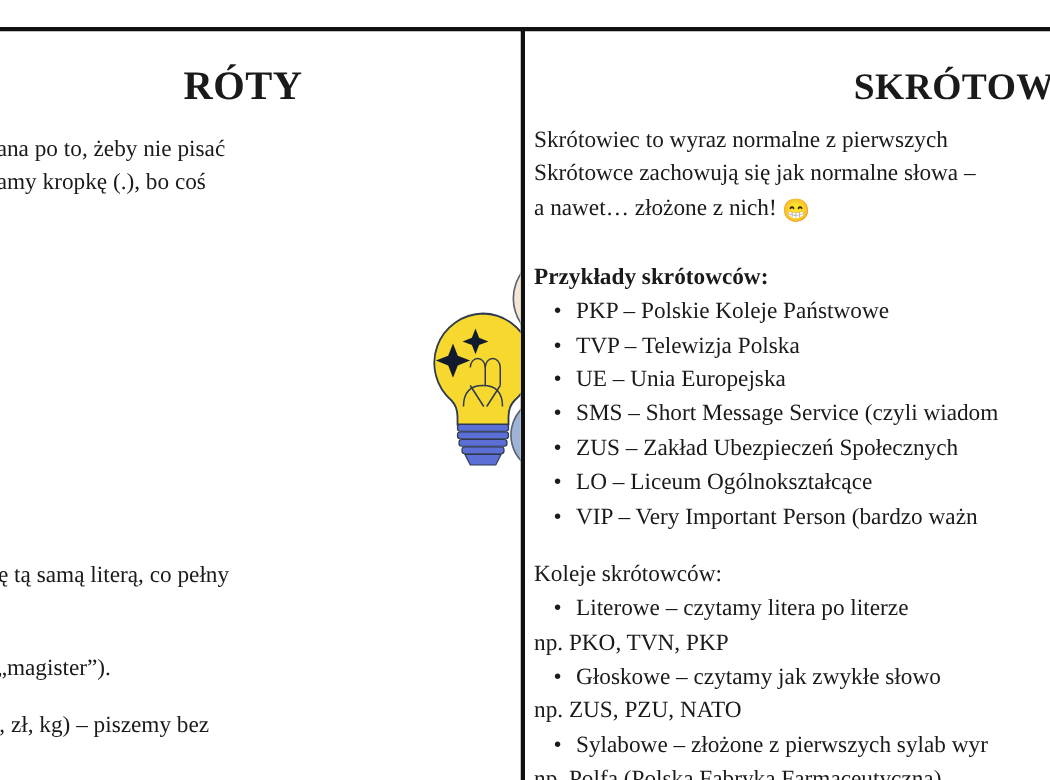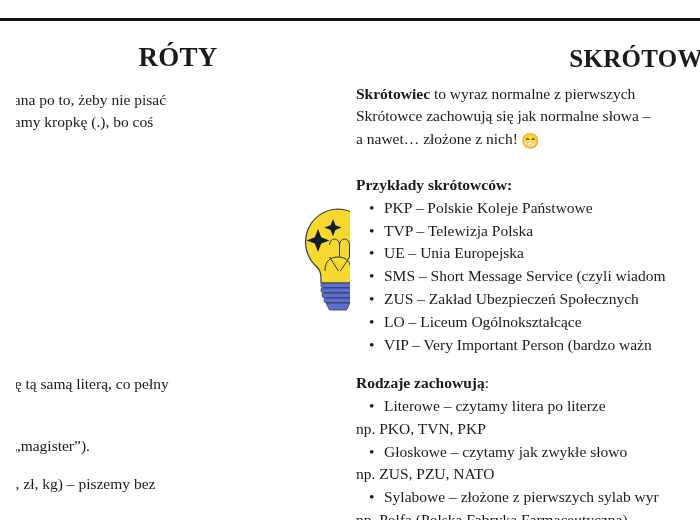--- a/index.html
+++ b/index.html
@@ -60,21 +60,20 @@
     position: absolute;
     top: 21px;
     height: 499px;
     background: #ffffff;
     overflow: hidden;
   }
 
   .panel-left {
     left: 0;
     width: 347px;
-    margin-left: 16px;
   }
 
   .panel-right {
     left: 350px;
     width: 415px;
   }
 
   
   .canvas-left {
     position: absolute;
@@ -133,21 +132,21 @@
     white-space: nowrap;
   }
 
   .line {
     font-size: 15.5px;
     line-height: 1.47;
     margin: 0;
     white-space: nowrap;
   }
 
-  .bold-run { font-weight: bold; }
+  .bold-run { font-weight: normal; }
 
   
   ul.bullets {
     list-style: none;
     margin: 0;
     padding: 0;
   }
 
   ul.bullets > li {
     font-size: 15.5px;
@@ -303,21 +302,21 @@
         <li>TVP – Telewizja Polska</li>
         <li>UE – Unia Europejska</li>
         <li>SMS – Short Message Service (czyli wiadom</li>
         <li>ZUS – Zakład Ubezpieczeń Społecznych</li>
         <li>LO – Liceum Ogólnokształcące</li>
         <li>VIP – Very Important Person (bardzo ważn</li>
       </ul>
 
       <div class="spacer-md"></div>
 
-      <p class="line"><span class="bold-run">Rodzaje zachowują</span><span>:</span></p>
+      <p class="line"><span class="bold-run">Koleje skrótowców</span><span>:</span></p>
 
       <ul class="bullets">
         <li>Literowe – czytamy litera po literze</li>
       </ul>
       <p class="np-line">np. PKO, TVN, PKP</p>
 
       <ul class="bullets">
         <li>Głoskowe – czytamy jak zwykłe słowo</li>
       </ul>
       <p class="np-line">np. ZUS, PZU, NATO</p>

